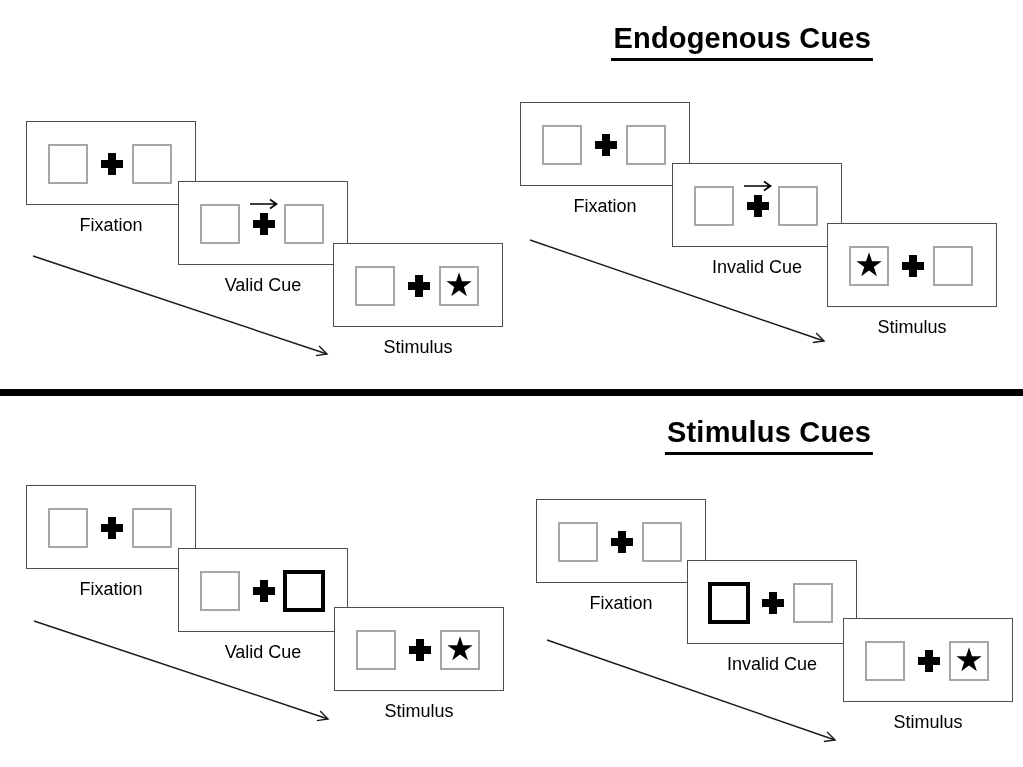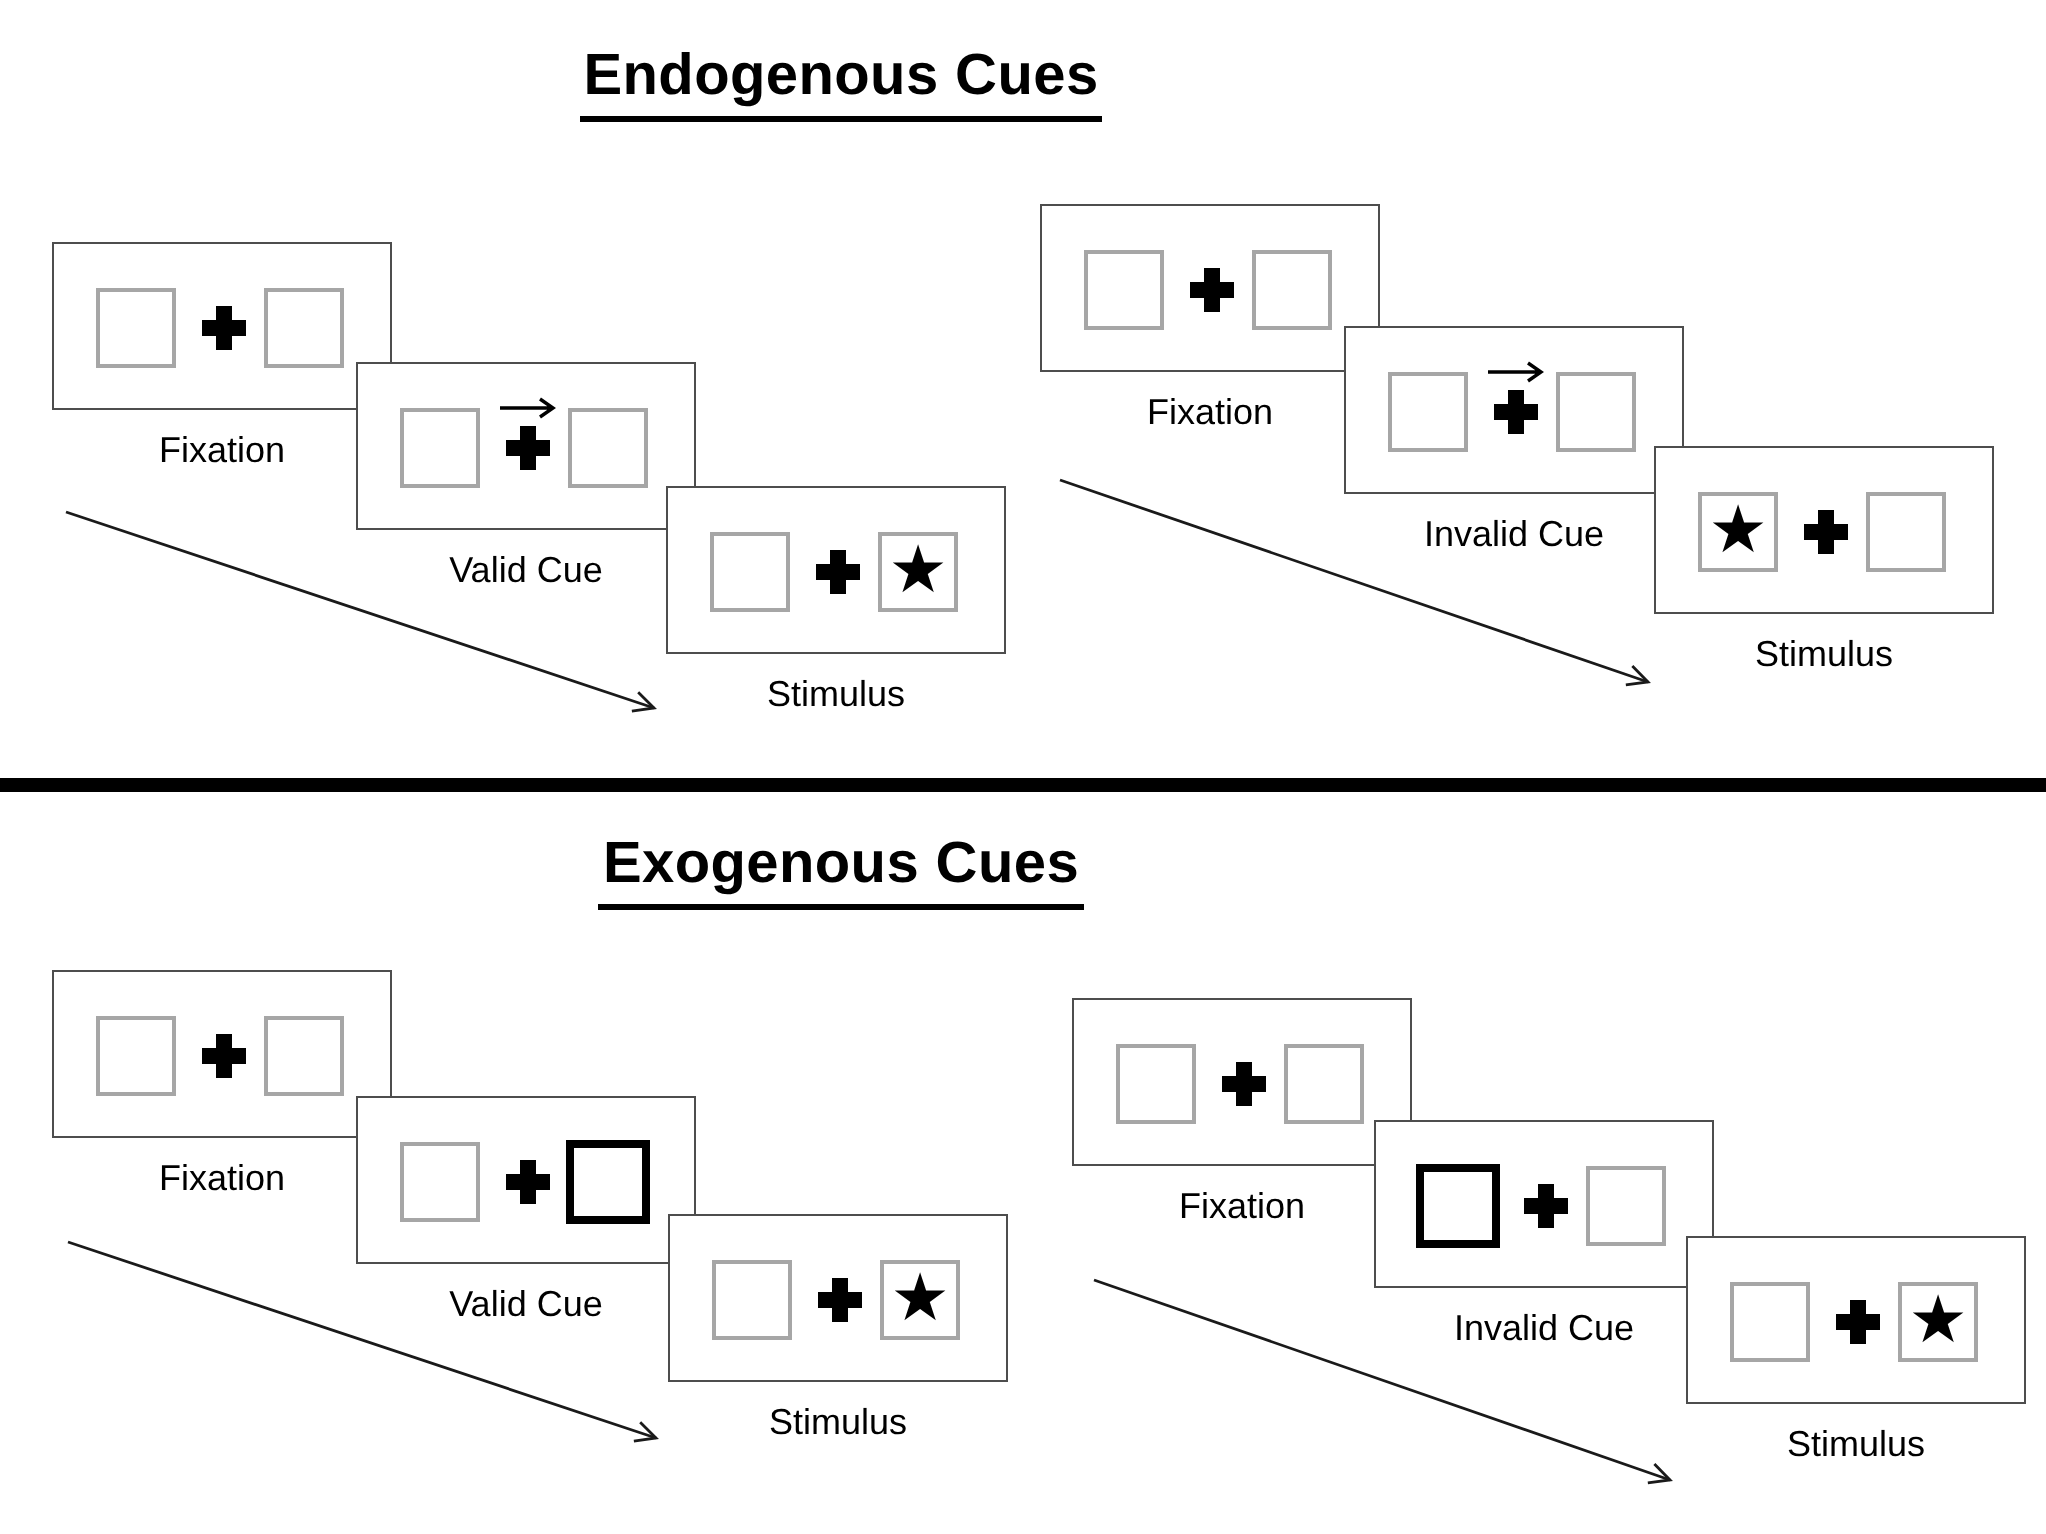--- a/index.html
+++ b/index.html
@@ -9,24 +9,25 @@
     height: 767px;
     background: #ffffff;
     overflow: hidden;
     font-family: "Liberation Sans", sans-serif;
     color: #000;
   }
   .section-title {
     position: absolute;
     left: 0;
     width: 841px;
-    text-align: center;
+    text-align: right;
     font-size: 29px;
     font-weight: bold;
     letter-spacing: 0.2px;
+    padding-left: 32px;
   }
   .section-title .title-text {
     display: inline-block;
     border-bottom: 3px solid #000;
     padding: 0 2px 3px 2px;
   }
   .divider {
     position: absolute;
     left: 0;
     top: 389px;
@@ -113,21 +114,21 @@
 </head>
 <body>
 
 <div class="canvas">
 
   <div class="section-title" style="top:22px">
     <span class="title-text">Endogenous Cues</span>
   </div>
   <div class="divider"></div>
   <div class="section-title" style="top:416px">
-    <span class="title-text">Exogenous Cues</span>
+    <span class="title-text">Stimulus Cues</span>
   </div>
 
   <div class="panel" style="left:26px;top:121px">
     <div class="box left"></div>
     <div class="cross"></div>
     <div class="box right"></div>
   </div>
   <div class="step-label" style="left:26px;top:215px">Fixation</div>
 
   <div class="panel" style="left:178px;top:181px">

